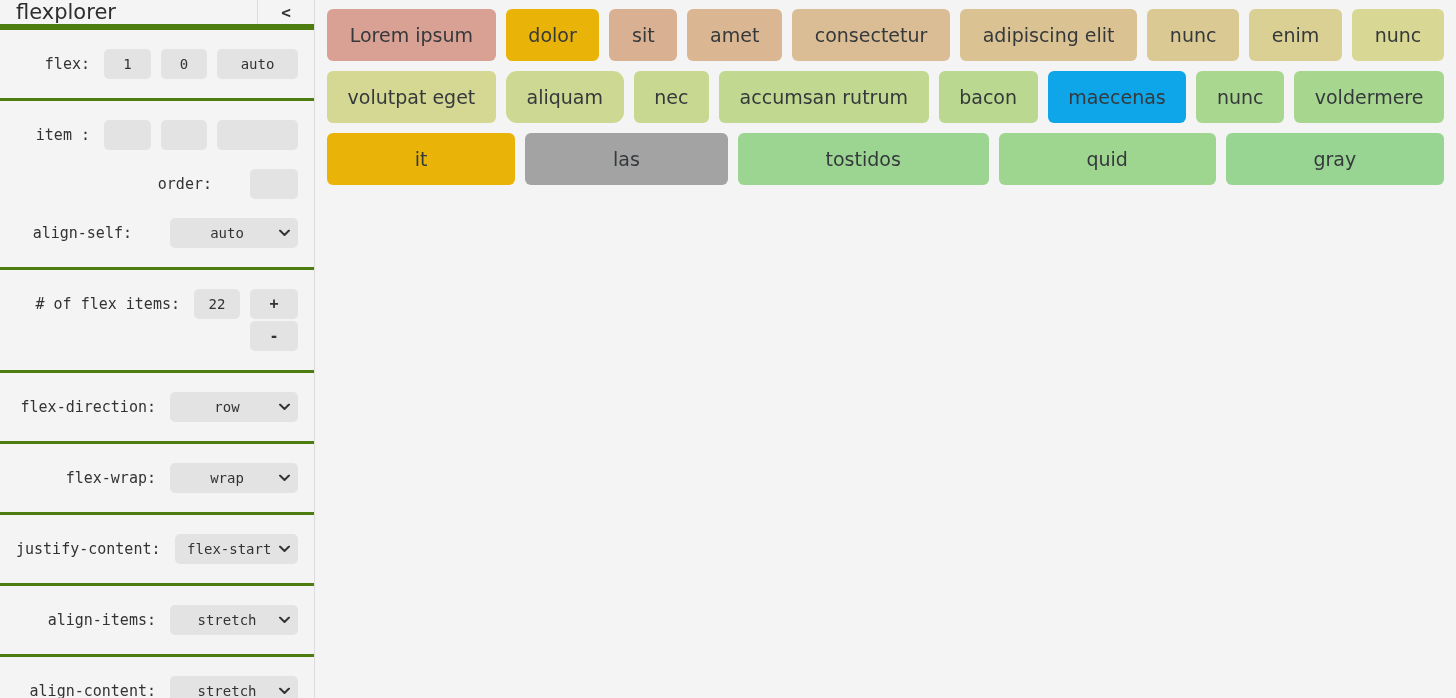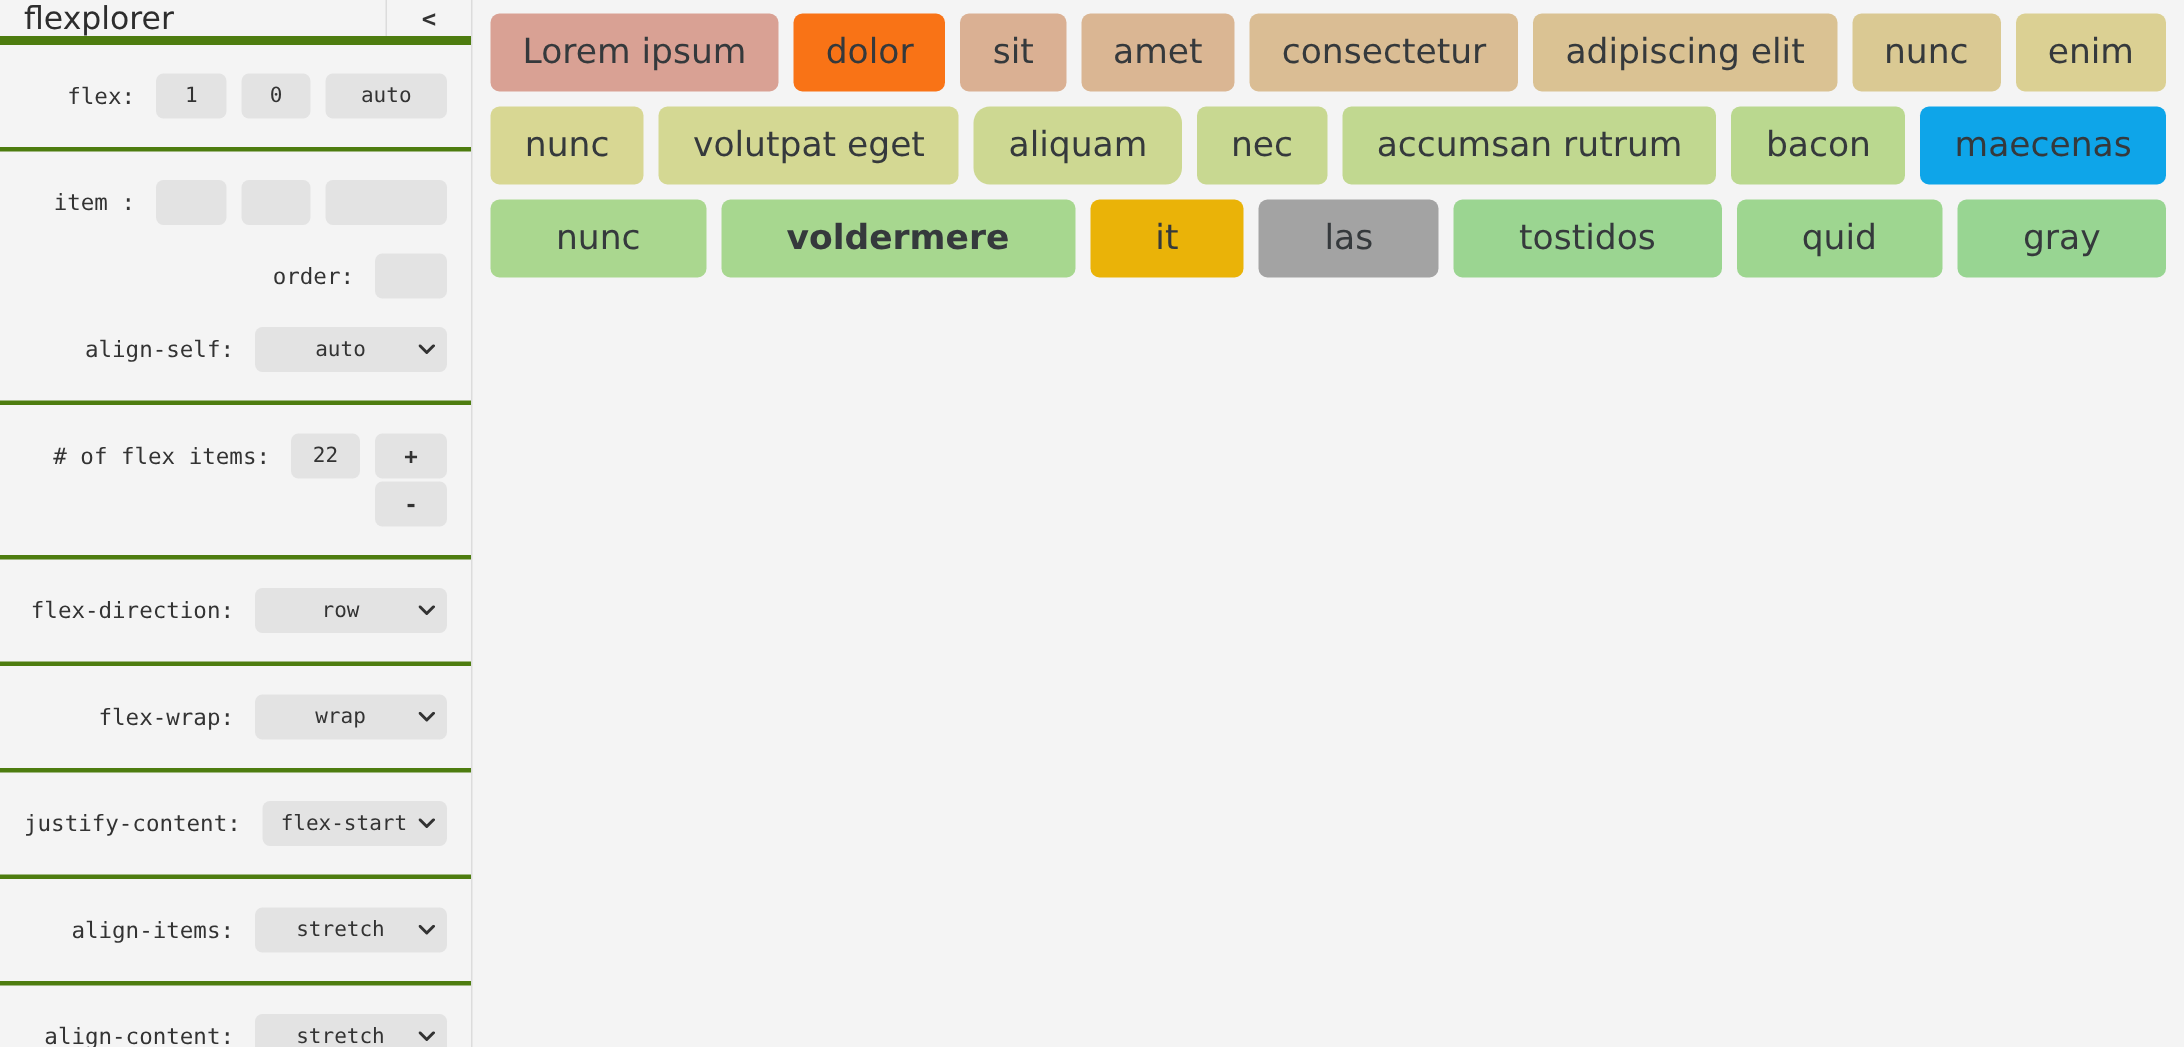--- a/index.html
+++ b/index.html
@@ -48,21 +48,21 @@
   }
   .section {
     border-bottom: 3px solid #4d7c0f;
     padding: 19px 16px;
   }
   .row {
     display: flex;
     align-items: center;
     justify-content: flex-end;
   }
-  .row + .row { margin-top: 19px; }
+  .row + .row { margin-top: 19px; gap: 24px; }
   .row label {
     flex: 1;
     text-align: right;
     font-family: "DejaVu Sans Mono", "Liberation Mono", monospace;
     font-size: 15px;
     color: #333;
     margin-right: 14px;
     white-space: nowrap;
     line-height: 30px;
   }
@@ -136,21 +136,21 @@
     justify-content: flex-start;
     align-items: stretch;
     align-content: flex-start;
     padding: 4px 7px;
   }
   .flex-item {
     flex: 1 0 auto;
     margin: 5px;
     padding: 12px 20px;
     border-radius: 6px;
-    font-size: 23px;
+    font-size: 19px;
     line-height: 28px;
     color: #35393c;
     text-align: center;
     white-space: nowrap;
     height: 52px;
     cursor: pointer;
   }
 </style>
 </head>
 <body>
@@ -285,34 +285,34 @@
             </svg>
         </span>
       </span>
     </div>
   </section>
 
 </aside>
 
 <main class="canvas">
     <div class="flex-item" style="background: rgb(217, 161, 148);">Lorem ipsum</div>
-    <div class="flex-item" style="background: #f97316;">dolor</div>
+    <div class="flex-item" style="background: #eab308;">dolor</div>
     <div class="flex-item" style="background: rgb(218, 176, 147);">sit</div>
     <div class="flex-item" style="background: rgb(218, 182, 147);">amet</div>
     <div class="flex-item" style="background: rgb(218, 189, 148);">consectetur</div>
     <div class="flex-item" style="background: rgb(218, 194, 147);">adipiscing elit</div>
     <div class="flex-item" style="background: rgb(218, 201, 147);">nunc</div>
     <div class="flex-item" style="background: rgb(219, 208, 147);">enim</div>
     <div class="flex-item" style="background: rgb(216, 215, 147);">nunc</div>
     <div class="flex-item" style="background: rgb(212, 216, 147);">volutpat eget</div>
     <div class="flex-item" style="background: rgb(205, 216, 146); border-radius: 11px;">aliquam</div>
     <div class="flex-item" style="background: rgb(200, 216, 145);">nec</div>
     <div class="flex-item" style="background: rgb(193, 216, 144);">accumsan rutrum</div>
     <div class="flex-item" style="background: rgb(186, 216, 143);">bacon</div>
     <div class="flex-item" style="background: #0ea5e9;">maecenas</div>
     <div class="flex-item" style="background: rgb(170, 215, 143);">nunc</div>
-    <div class="flex-item" style="background: rgb(167, 215, 143); font-weight: bold;">voldermere</div>
+    <div class="flex-item" style="background: rgb(167, 215, 143);">voldermere</div>
     <div class="flex-item" style="background: #eab308;">it</div>
     <div class="flex-item" style="background: #a3a3a3; text-align: center;">las</div>
     <div class="flex-item" style="background: rgb(155, 213, 145);">tostidos</div>
     <div class="flex-item" style="background: rgb(158, 214, 144);">quid</div>
     <div class="flex-item" style="background: rgb(152, 213, 146);">gray</div>
   </main>
 
 </body></html>

